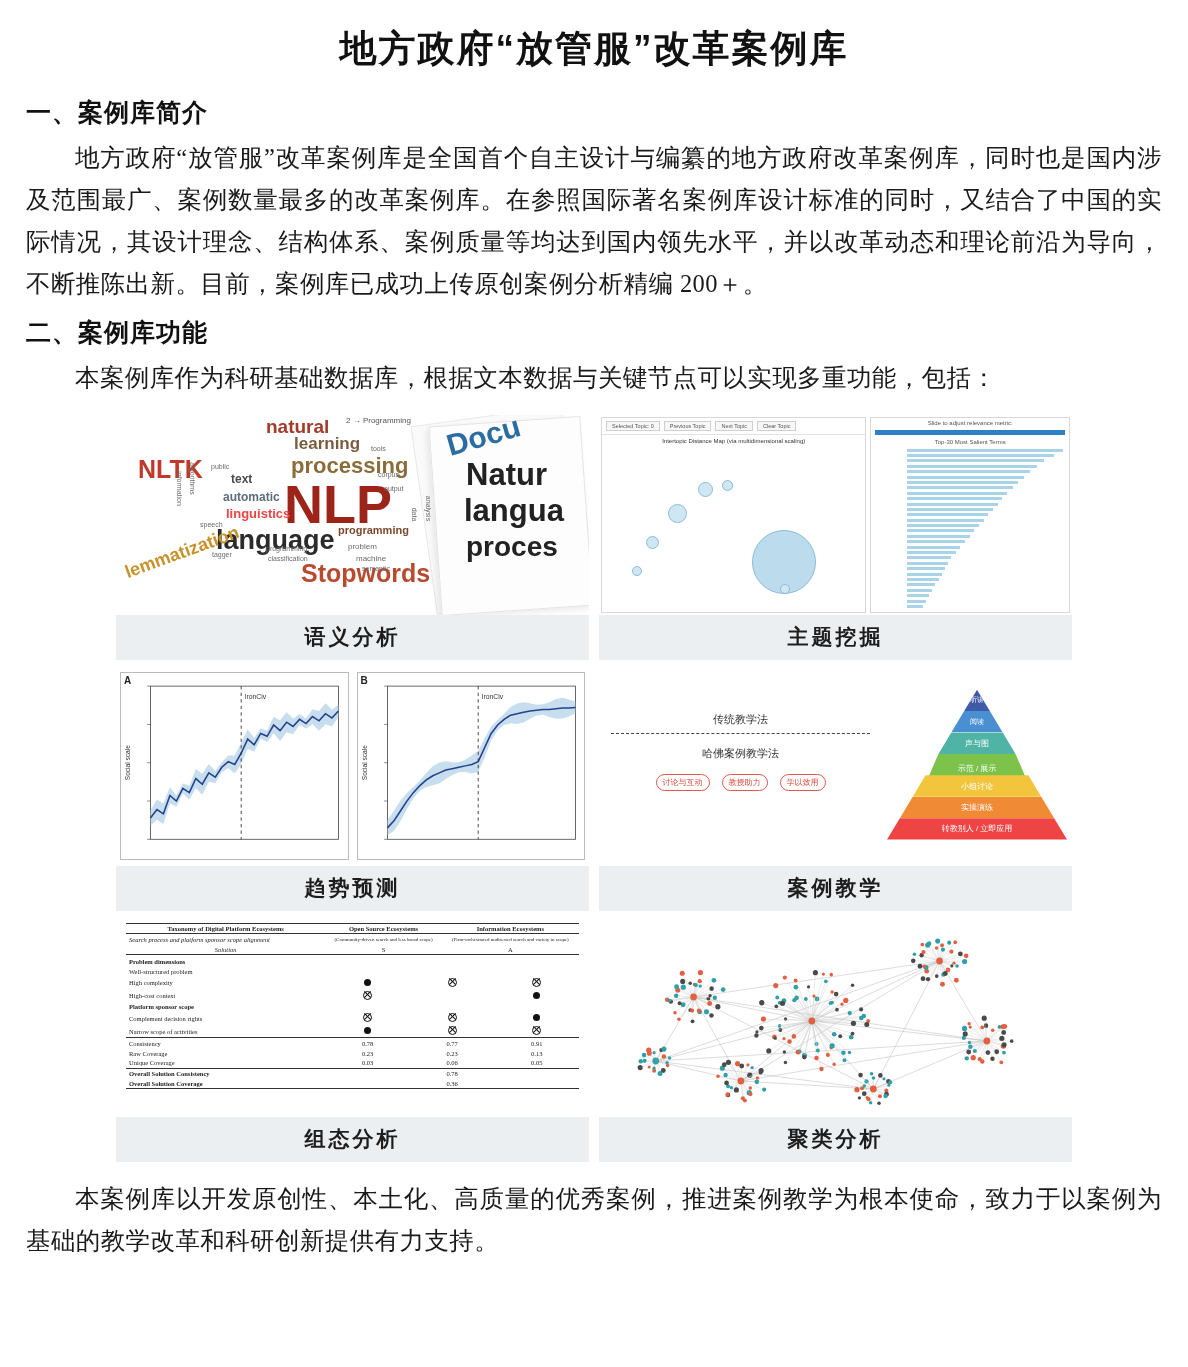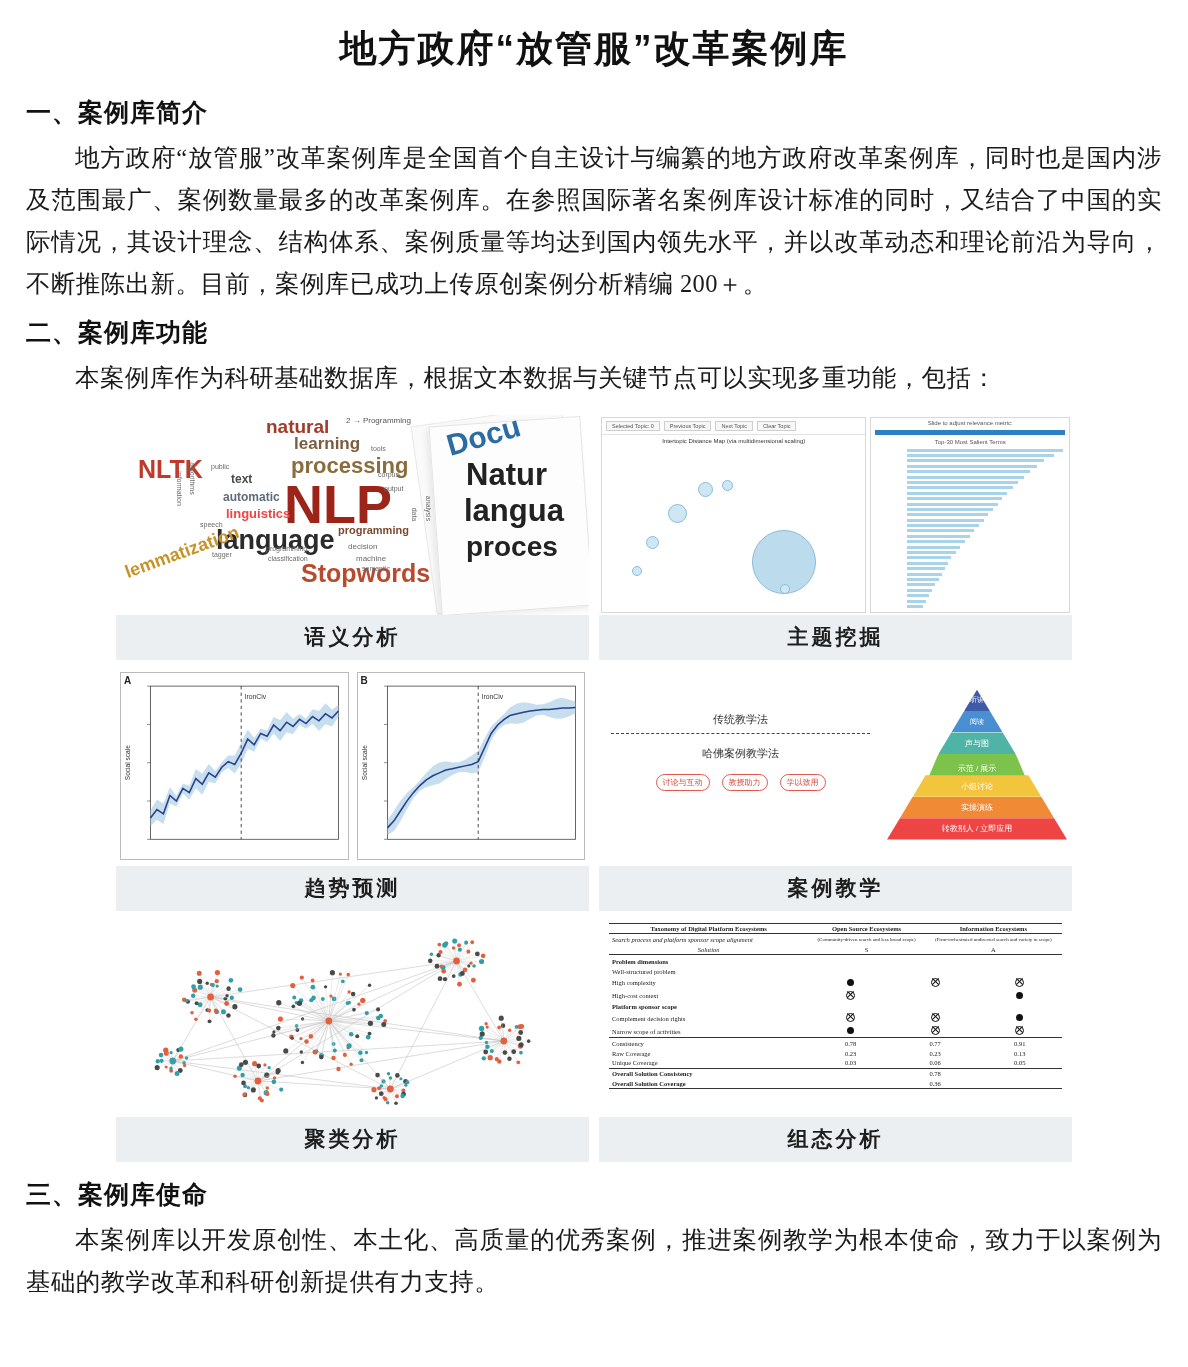--- a/index.html
+++ b/index.html
@@ -184,21 +184,21 @@
             <span style="left: 350px; top: 44px; font-size: 31px; color: rgb(34, 34, 34);">Natur</span>
             <span style="left: 348px; top: 80px; font-size: 31px; color: rgb(34, 34, 34);">langua</span>
             <span style="left: 350px; top: 118px; font-size: 28px; color: rgb(34, 34, 34);">proces</span>
             <span class="tiny" style="left: 230px; top: 2px; font-size: 8px; color: rgb(85, 85, 85);">2 → Programming</span>
             <span class="tiny" style="left: 95px; top: 48px; font-size: 7px; color: rgb(107, 107, 107);">public</span>
             <span class="tiny" style="left: 255px; top: 30px; font-size: 7px; color: rgb(107, 107, 107);">tools</span>
             <span class="tiny" style="left: 262px; top: 56px; font-size: 7px; color: rgb(107, 107, 107);">corpus</span>
             <span class="tiny" style="left: 268px; top: 70px; font-size: 7px; color: rgb(107, 107, 107);">output</span>
             <span class="tiny" style="left: 84px; top: 106px; font-size: 7px; color: rgb(107, 107, 107);">speech</span>
             <span class="tiny" style="left: 96px; top: 136px; font-size: 7px; color: rgb(107, 107, 107);">tagger</span>
-            <span class="tiny" style="left: 232px; top: 128px; font-size: 8px; color: rgb(107, 107, 107);">decision</span>
+            <span class="tiny" style="left: 232px; top: 128px; font-size: 8px; color: rgb(107, 107, 107);">problem</span>
             <span class="tiny" style="left: 240px; top: 140px; font-size: 8px; color: rgb(107, 107, 107);">machine</span>
             <span class="tiny" style="left: 150px; top: 130px; font-size: 7px; color: rgb(107, 107, 107);">programming</span>
             <span class="tiny" style="left: 152px; top: 140px; font-size: 7px; color: rgb(107, 107, 107);">classification</span>
             <span class="tiny" style="left: 246px; top: 150px; font-size: 7px; color: rgb(107, 107, 107);">semantic</span>
             <span class="tiny" style="left: 60px; top: 60px; font-size: 7px; color: rgb(107, 107, 107); transform: rotate(90deg);">algorithms</span>
             <span class="tiny" style="left: 46px; top: 70px; font-size: 7px; color: rgb(107, 107, 107); transform: rotate(90deg);">information</span>
             <span class="tiny" style="left: 292px; top: 96px; font-size: 7px; color: rgb(107, 107, 107); transform: rotate(90deg);">data</span>
             <span class="tiny" style="left: 300px; top: 90px; font-size: 7px; color: rgb(107, 107, 107); transform: rotate(90deg);">analysis</span>
           </div>
       </div>
@@ -342,20 +342,121 @@
                   <span style="font-size: 8px;">实操演练</span>
                 </div>
                 <div class="pyr-row" style="position: absolute; left: 50%; transform: translateX(-50%); top: 152.571px; width: 180px; height: 21.4286px; background: #ef4444; clip-path: polygon(7.14286% 0%, 92.8571% 0%, 100% 100%, 0% 100%);">
                   <span style="font-size: 8px;">转教别人 / 立即应用</span>
                 </div>
               </div>
           </div>
         </div>
       </div>
       <div class="fig-caption">案例教学</div>
+    </div>
+
+    <div class="fig-cell">
+      <div class="fig-canvas">
+        <div class="cfg">
+          <table>
+            <tbody>
+                <tr>
+              <td class="bt bb hd" style="width:44%">Taxonomy of Digital Platform Ecosystems</td>
+              <td class="bt bb hd">Open Source Ecosystems</td>
+              <td class="bt bb hd">Information Ecosystems</td>
+            </tr>
+            <tr>
+              <td style="font-style:italic">Search process and platform sponsor scope alignment</td>
+              <td class="ctr" style="font-size:5px">(Community-driven search and less broad scope)</td>
+              <td class="ctr" style="font-size:5px">(Firm-orchestrated undirected search and variety in scope)</td>
+            </tr>
+            <tr>
+              <td class="bb ctr" style="font-style:italic">Solution</td>
+              <td class="bb ctr">S</td>
+              <td class="bb ctr">A</td>
+            </tr>
+          </tbody>
+            </table>
+          <table id="cfg-rows" style="margin-top:2px">
+              <tbody>
+                <tr>
+                  <td colspan="4" style="font-weight:bold">Problem dimensions</td>
+                </tr>
+                <tr>
+                  <td style="width:44%">Well-structured problem</td>
+                  <td class="ctr"></td>
+                  <td class="ctr"></td>
+                  <td class="ctr"></td>
+                </tr>
+                <tr>
+                  <td style="width:44%">High complexity</td>
+                  <td class="ctr"><span class="dot-full"></span></td>
+                  <td class="ctr"><span class="dot-cross"></span></td>
+                  <td class="ctr"><span class="dot-cross"></span></td>
+                </tr>
+                <tr>
+                  <td style="width:44%">High-cost context</td>
+                  <td class="ctr"><span class="dot-cross"></span></td>
+                  <td class="ctr"></td>
+                  <td class="ctr"><span class="dot-full"></span></td>
+                </tr>
+                <tr>
+                  <td colspan="4" style="font-weight:bold">Platform sponsor scope</td>
+                </tr>
+                <tr>
+                  <td style="width:44%">Complement decision rights</td>
+                  <td class="ctr"><span class="dot-cross"></span></td>
+                  <td class="ctr"><span class="dot-cross"></span></td>
+                  <td class="ctr"><span class="dot-full"></span></td>
+                </tr>
+                <tr>
+                  <td style="width:44%">Narrow scope of activities</td>
+                  <td class="ctr"><span class="dot-full"></span></td>
+                  <td class="ctr"><span class="dot-cross"></span></td>
+                  <td class="ctr"><span class="dot-cross"></span></td>
+                </tr>
+              </tbody>
+            </table>
+          <table id="cfg-metrics">
+              <tbody>
+                <tr class="bt">
+                  <td style="width:44%">Consistency</td>
+                  <td class="ctr">0.78</td>
+                  <td class="ctr">0.77</td>
+                  <td class="ctr">0.91</td>
+                </tr>
+                <tr class="">
+                  <td style="width:44%">Raw Coverage</td>
+                  <td class="ctr">0.23</td>
+                  <td class="ctr">0.23</td>
+                  <td class="ctr">0.13</td>
+                </tr>
+                <tr class="">
+                  <td style="width:44%">Unique Coverage</td>
+                  <td class="ctr">0.03</td>
+                  <td class="ctr">0.06</td>
+                  <td class="ctr">0.05</td>
+                </tr>
+              </tbody>
+            </table>
+          <table id="cfg-overall">
+              <tbody>
+                <tr class="bt">
+                  <td style="width:44%; font-weight:bold">Overall Solution Consistency</td>
+                  <td class="ctr" colspan="3">0.78</td>
+                </tr>
+                <tr class=" bb">
+                  <td style="width:44%; font-weight:bold">Overall Solution Coverage</td>
+                  <td class="ctr" colspan="3">0.36</td>
+                </tr>
+              </tbody>
+            </table>
+        </div>
+      </div>
+      <div class="fig-caption">组态分析</div>
     </div>
 
     <div class="fig-cell">
       <div class="fig-canvas">
         <svg id="net-svg" viewBox="0 0 480 200" preserveAspectRatio="none" style="width:100%;height:100%">
             <line x1="216" y1="104" x2="96" y2="80" stroke="#b9b9b9" stroke-width="0.5"></line>
             <line x1="216" y1="104" x2="345.59999999999997" y2="44" stroke="#b9b9b9" stroke-width="0.5"></line>
             <line x1="216" y1="104" x2="393.59999999999997" y2="124" stroke="#b9b9b9" stroke-width="0.5"></line>
             <line x1="216" y1="104" x2="144" y2="164" stroke="#b9b9b9" stroke-width="0.5"></line>
             <line x1="216" y1="104" x2="278.4" y2="172" stroke="#b9b9b9" stroke-width="0.5"></line>
@@ -844,119 +945,17 @@
             <line x1="57.599999999999994" y1="144" x2="65.81357276430616" y2="139.43765330472945" stroke="#c9c9c9" stroke-width="0.4"></line>
             <circle cx="65.81357276430616" cy="139.43765330472945" r="2.3014874886262637" fill="#e2603f"></circle>
             <line x1="57.599999999999994" y1="144" x2="71.64479561220936" y2="140.9870417338123" stroke="#c9c9c9" stroke-width="0.4"></line>
             <circle cx="71.64479561220936" cy="140.9870417338123" r="1.6887856596562945" fill="#2f9fa8"></circle>
             <circle cx="57.599999999999994" cy="144" r="3.4" fill="#3aa0a8"></circle>
           </svg>
       </div>
       <div class="fig-caption">聚类分析</div>
     </div>
 
-    <div class="fig-cell">
-      <div class="fig-canvas">
-        <div class="cfg">
-          <table>
-            <tbody>
-                <tr>
-              <td class="bt bb hd" style="width:44%">Taxonomy of Digital Platform Ecosystems</td>
-              <td class="bt bb hd">Open Source Ecosystems</td>
-              <td class="bt bb hd">Information Ecosystems</td>
-            </tr>
-            <tr>
-              <td style="font-style:italic">Search process and platform sponsor scope alignment</td>
-              <td class="ctr" style="font-size:5px">(Community-driven search and less broad scope)</td>
-              <td class="ctr" style="font-size:5px">(Firm-orchestrated undirected search and variety in scope)</td>
-            </tr>
-            <tr>
-              <td class="bb ctr" style="font-style:italic">Solution</td>
-              <td class="bb ctr">S</td>
-              <td class="bb ctr">A</td>
-            </tr>
-          </tbody>
-            </table>
-          <table id="cfg-rows" style="margin-top:2px">
-              <tbody>
-                <tr>
-                  <td colspan="4" style="font-weight:bold">Problem dimensions</td>
-                </tr>
-                <tr>
-                  <td style="width:44%">Well-structured problem</td>
-                  <td class="ctr"></td>
-                  <td class="ctr"></td>
-                  <td class="ctr"></td>
-                </tr>
-                <tr>
-                  <td style="width:44%">High complexity</td>
-                  <td class="ctr"><span class="dot-full"></span></td>
-                  <td class="ctr"><span class="dot-cross"></span></td>
-                  <td class="ctr"><span class="dot-cross"></span></td>
-                </tr>
-                <tr>
-                  <td style="width:44%">High-cost context</td>
-                  <td class="ctr"><span class="dot-cross"></span></td>
-                  <td class="ctr"></td>
-                  <td class="ctr"><span class="dot-full"></span></td>
-                </tr>
-                <tr>
-                  <td colspan="4" style="font-weight:bold">Platform sponsor scope</td>
-                </tr>
-                <tr>
-                  <td style="width:44%">Complement decision rights</td>
-                  <td class="ctr"><span class="dot-cross"></span></td>
-                  <td class="ctr"><span class="dot-cross"></span></td>
-                  <td class="ctr"><span class="dot-full"></span></td>
-                </tr>
-                <tr>
-                  <td style="width:44%">Narrow scope of activities</td>
-                  <td class="ctr"><span class="dot-full"></span></td>
-                  <td class="ctr"><span class="dot-cross"></span></td>
-                  <td class="ctr"><span class="dot-cross"></span></td>
-                </tr>
-              </tbody>
-            </table>
-          <table id="cfg-metrics">
-              <tbody>
-                <tr class="bt">
-                  <td style="width:44%">Consistency</td>
-                  <td class="ctr">0.78</td>
-                  <td class="ctr">0.77</td>
-                  <td class="ctr">0.91</td>
-                </tr>
-                <tr class="">
-                  <td style="width:44%">Raw Coverage</td>
-                  <td class="ctr">0.23</td>
-                  <td class="ctr">0.23</td>
-                  <td class="ctr">0.13</td>
-                </tr>
-                <tr class="">
-                  <td style="width:44%">Unique Coverage</td>
-                  <td class="ctr">0.03</td>
-                  <td class="ctr">0.06</td>
-                  <td class="ctr">0.05</td>
-                </tr>
-              </tbody>
-            </table>
-          <table id="cfg-overall">
-              <tbody>
-                <tr class="bt">
-                  <td style="width:44%; font-weight:bold">Overall Solution Consistency</td>
-                  <td class="ctr" colspan="3">0.78</td>
-                </tr>
-                <tr class=" bb">
-                  <td style="width:44%; font-weight:bold">Overall Solution Coverage</td>
-                  <td class="ctr" colspan="3">0.36</td>
-                </tr>
-              </tbody>
-            </table>
-        </div>
-      </div>
-      <div class="fig-caption">组态分析</div>
-    </div>
-
   </div>
 
-  <h2 class="section-heading">三、案例库使命</h2>
   <p class="body-para">本案例库以开发原创性、本土化、高质量的优秀案例，推进案例教学为根本使命，致力于以案例为基础的教学改革和科研创新提供有力支持。</p>
 
 </div>
 
 </body></html>

